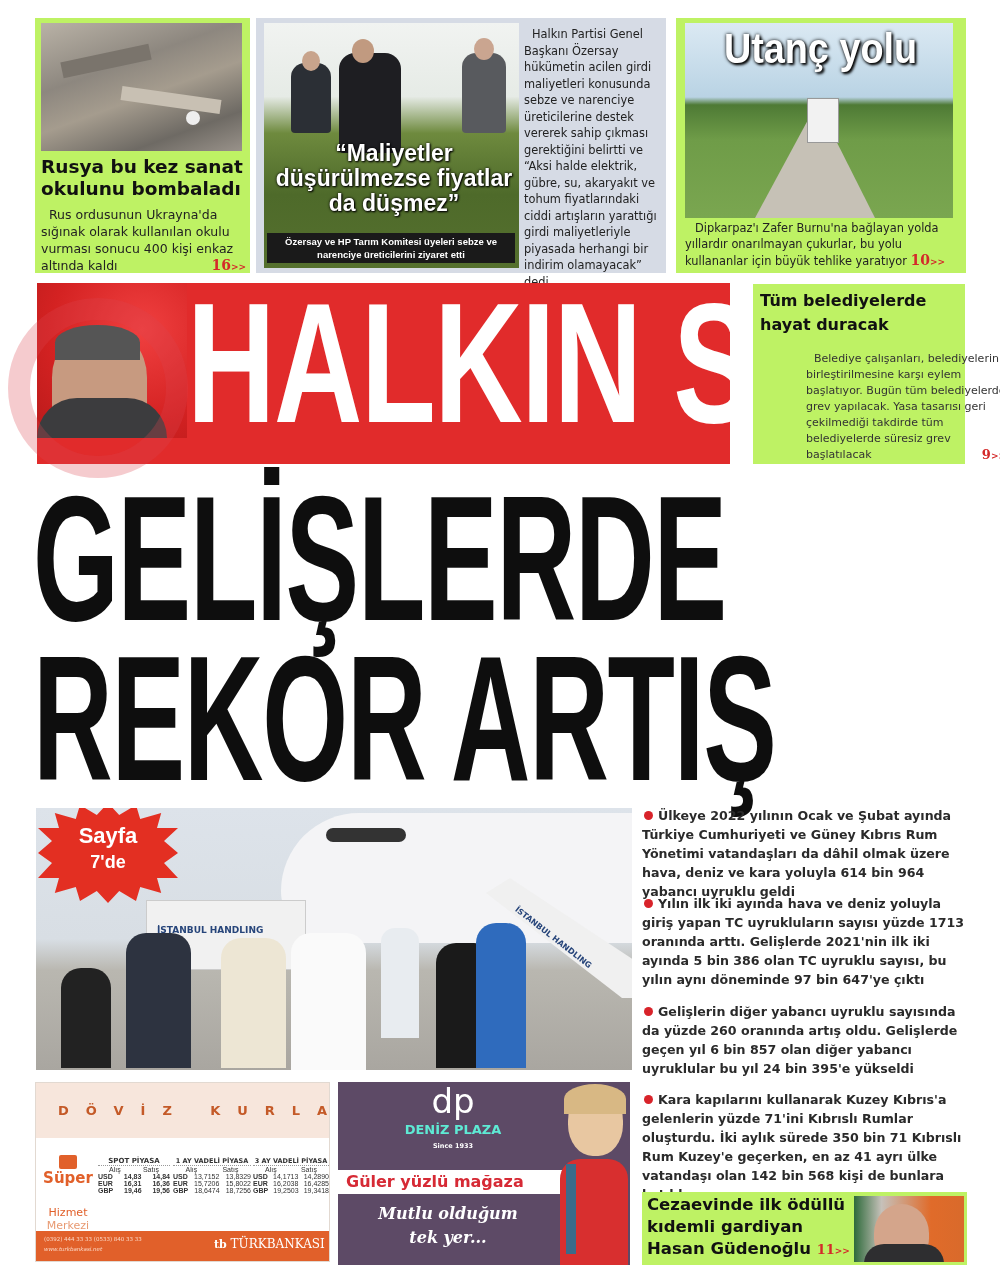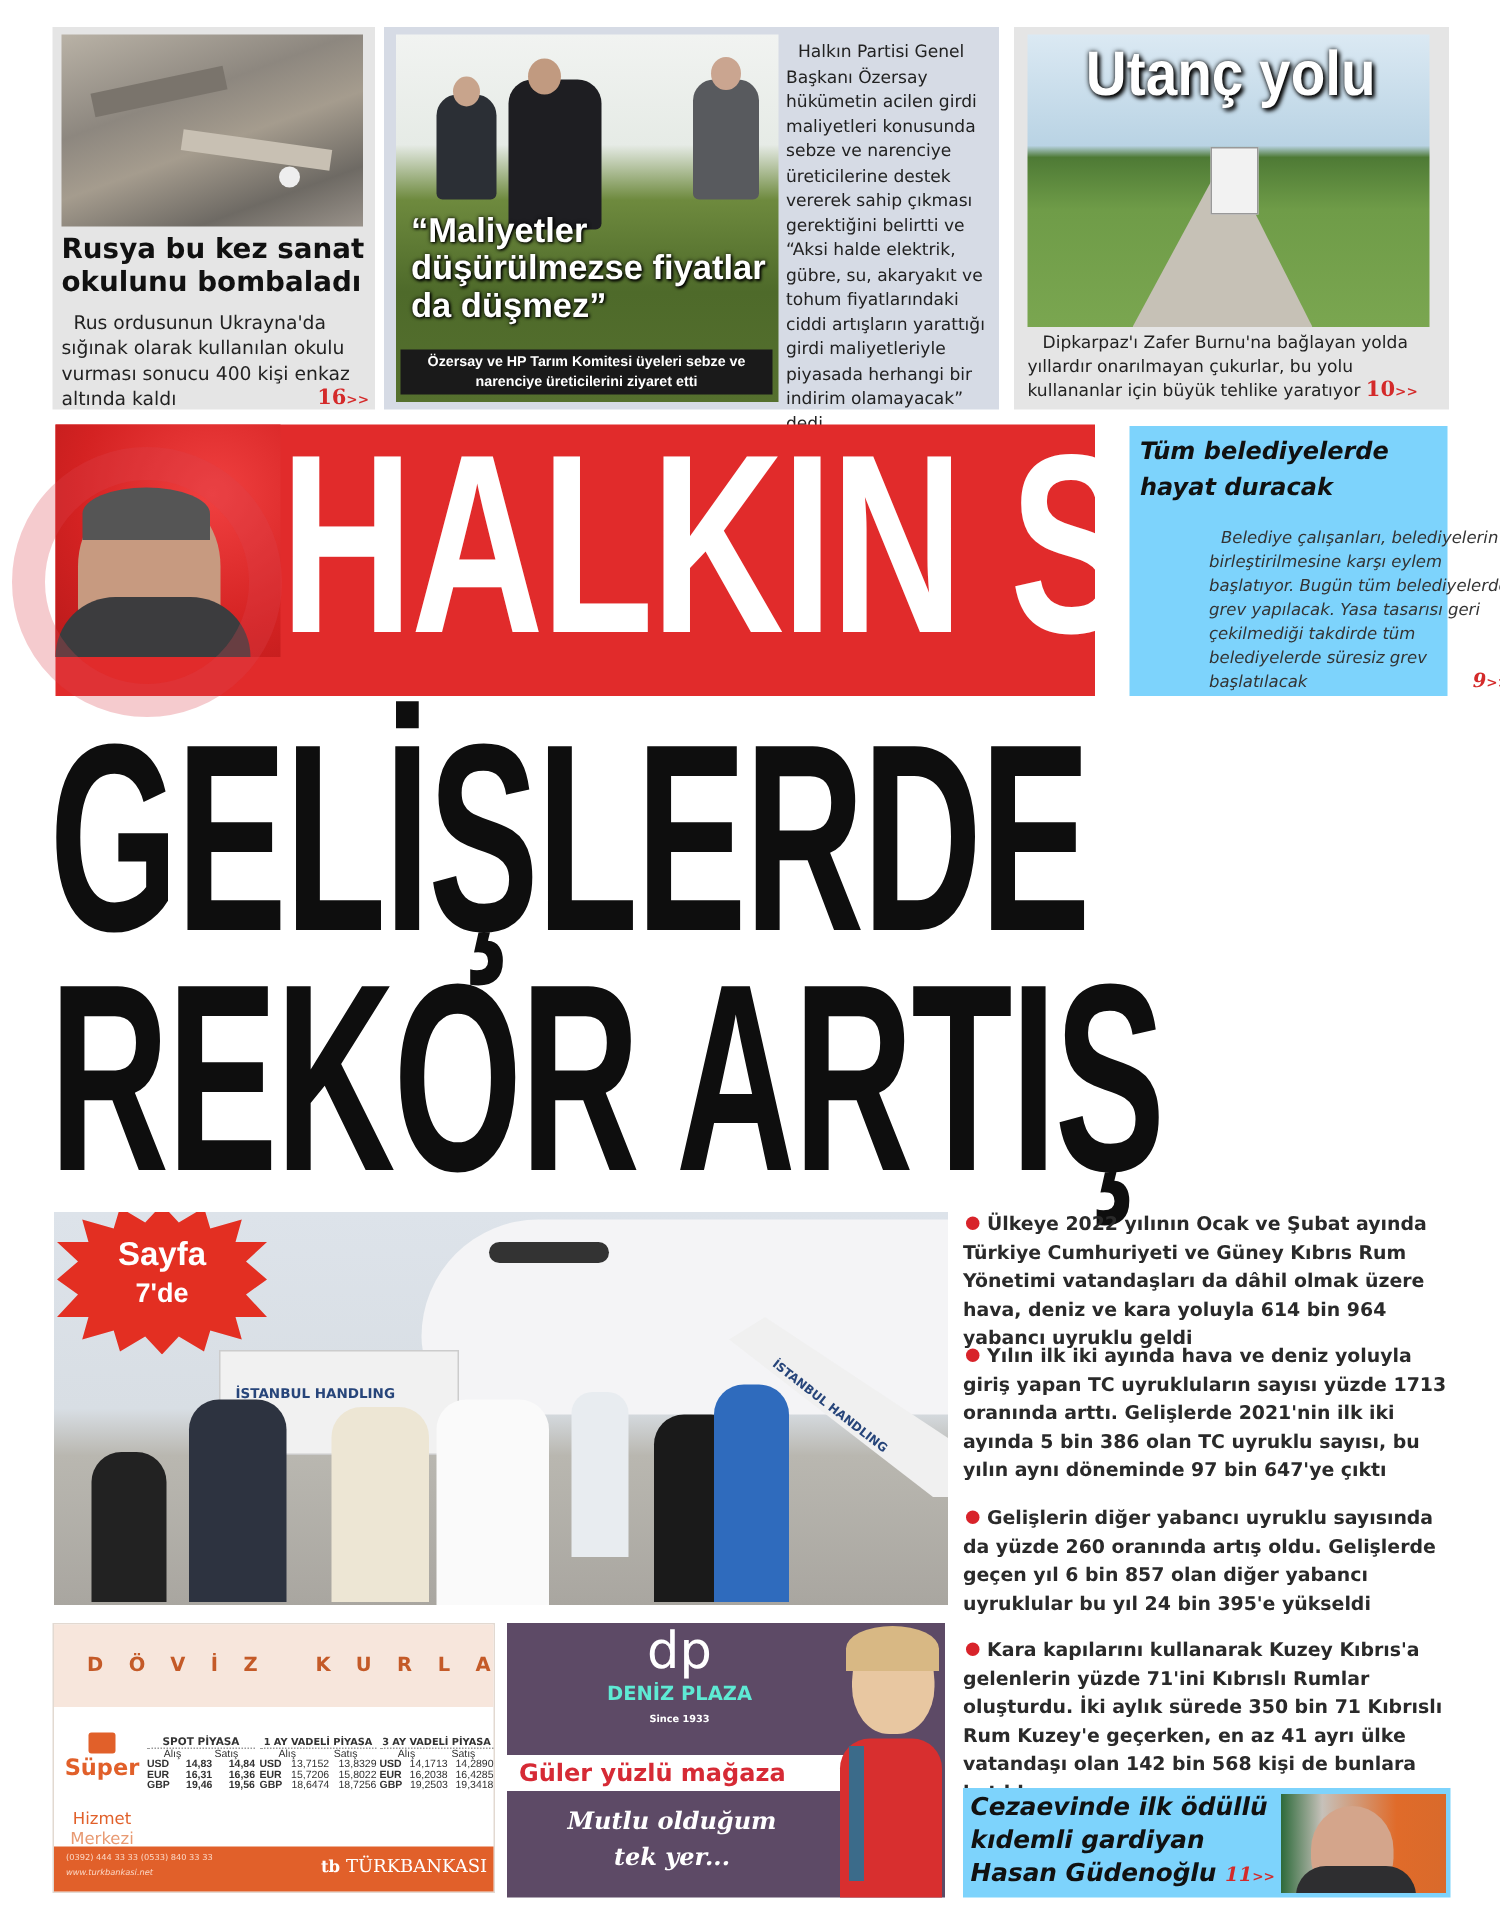--- a/index.html
+++ b/index.html
@@ -4,23 +4,23 @@
 <style>
   * { box-sizing: border-box; margin: 0; padding: 0; }
   body {
     width: 1000px; height: 1286px; background: #ffffff; position: relative; overflow: hidden;
     font-family: "DejaVu Sans", sans-serif; color: #1a1a1a;
   }
   .abs { position: absolute; }
   .photo { position: absolute; overflow: hidden; }
 
   
-  .panel-gray { background: #e5e5e5; }
+  .panel-gray { background: #bef264; }
   .panel-blue { background: #d6dbe5; }
-  .panel-lav { background: #7dd3fc; font-style: italic; }
+  .panel-lav { background: #bef264; }
 
   .story-title {
     font-family: "DejaVu Sans", sans-serif; font-weight: bold; color: #111;
   }
   .story-body { font-family: "DejaVu Sans", sans-serif; color: #222; }
   .pageref { color: #d42a2a; font-family: "DejaVu Serif", serif; font-weight: bold; }
   .pageref small { font-size: 9px; }
 
   
   .masthead { background: #e12b2b; }
@@ -66,21 +66,21 @@
 </div>
 
 <div class="abs panel-blue" style="left:256px;top:18px;width:410px;height:255px;">
   <div class="photo" style="left:8px;top:5px;width:255px;height:245px;background:linear-gradient(180deg,#f1f3f1 0%,#e6ebe6 30%,#6e8a3e 45%,#4e6a2a 70%,#55702e 100%);">
     <div class="abs" style="left:27px;top:40px;width:40px;height:70px;background:#2b2f35;border-radius:14px 14px 4px 4px;"></div>
     <div class="abs" style="left:38px;top:28px;width:18px;height:20px;background:#c8a48c;border-radius:50%;"></div>
     <div class="abs" style="left:75px;top:30px;width:62px;height:100px;background:#1e1e22;border-radius:16px 16px 4px 4px;"></div>
     <div class="abs" style="left:88px;top:16px;width:22px;height:24px;background:#c19a80;border-radius:50%;"></div>
     <div class="abs" style="left:198px;top:30px;width:44px;height:80px;background:#585a5e;border-radius:14px 14px 4px 4px;"></div>
     <div class="abs" style="left:210px;top:15px;width:20px;height:22px;background:#caa590;border-radius:50%;"></div>
-    <div style="position:absolute;left:10px;top:118px;width:240px;text-align:left;color:#fff;font-family:'Liberation Sans',sans-serif;font-weight:bold;font-size:23px;line-height:25px;text-shadow:0 0 3px #000,1px 1px 2px #000;">“Maliyetler düşürülmezse fiyatlar da düşmez”</div>
+    <div style="position:absolute;left:10px;top:118px;width:240px;text-align:center;color:#fff;font-family:'Liberation Sans',sans-serif;font-weight:bold;font-size:23px;line-height:25px;text-shadow:0 0 3px #000,1px 1px 2px #000;">“Maliyetler düşürülmezse fiyatlar da düşmez”</div>
     <div style="position:absolute;left:3px;top:210px;width:248px;background:#1a1a1a;color:#fff;font-family:'Liberation Sans',sans-serif;font-weight:bold;font-size:9.5px;line-height:13px;text-align:center;padding:2px 3px;">Özersay ve HP Tarım Komitesi üyeleri sebze ve narenciye üreticilerini ziyaret etti</div>
   </div>
   <div class="story-body" style="position:absolute;left:268px;top:8px;width:140px;font-size:11.4px;line-height:16.5px;text-indent:8px;">Halkın Partisi Genel Başkanı Özersay hükümetin acilen girdi maliyetleri konusunda sebze ve narenciye üreticilerine destek vererek sahip çıkması gerektiğini belirtti ve “Aksi halde elektrik, gübre, su, akaryakıt ve tohum fiyatlarındaki ciddi artışların yarattığı girdi maliyetleriyle piyasada herhangi bir indirim olamayacak” dedi</div>
 </div>
 
 <div class="abs panel-gray" style="left:676px;top:18px;width:290px;height:255px;">
   <div class="photo" style="left:9px;top:5px;width:268px;height:195px;background:linear-gradient(180deg,#dbe9f3 0%,#b9d3e4 38%,#4e7a35 42%,#6f9c48 60%,#7aa650 100%);">
     <div class="abs" style="left:70px;top:95px;width:120px;height:100px;background:#c6c1b6;clip-path:polygon(45% 0,58% 0,100% 100%,0 100%);"></div>
     <div class="abs" style="left:122px;top:75px;width:32px;height:45px;background:#f2f2f2;border:1px solid #999;"></div>
     <div style="position:absolute;left:8px;top:2px;width:255px;text-align:center;color:#fff;font-family:'Liberation Sans',sans-serif;font-weight:bold;font-size:42px;line-height:48px;text-shadow:0 0 4px #000,2px 2px 3px #000;transform:scaleX(0.9);">Utanç yolu</div>

